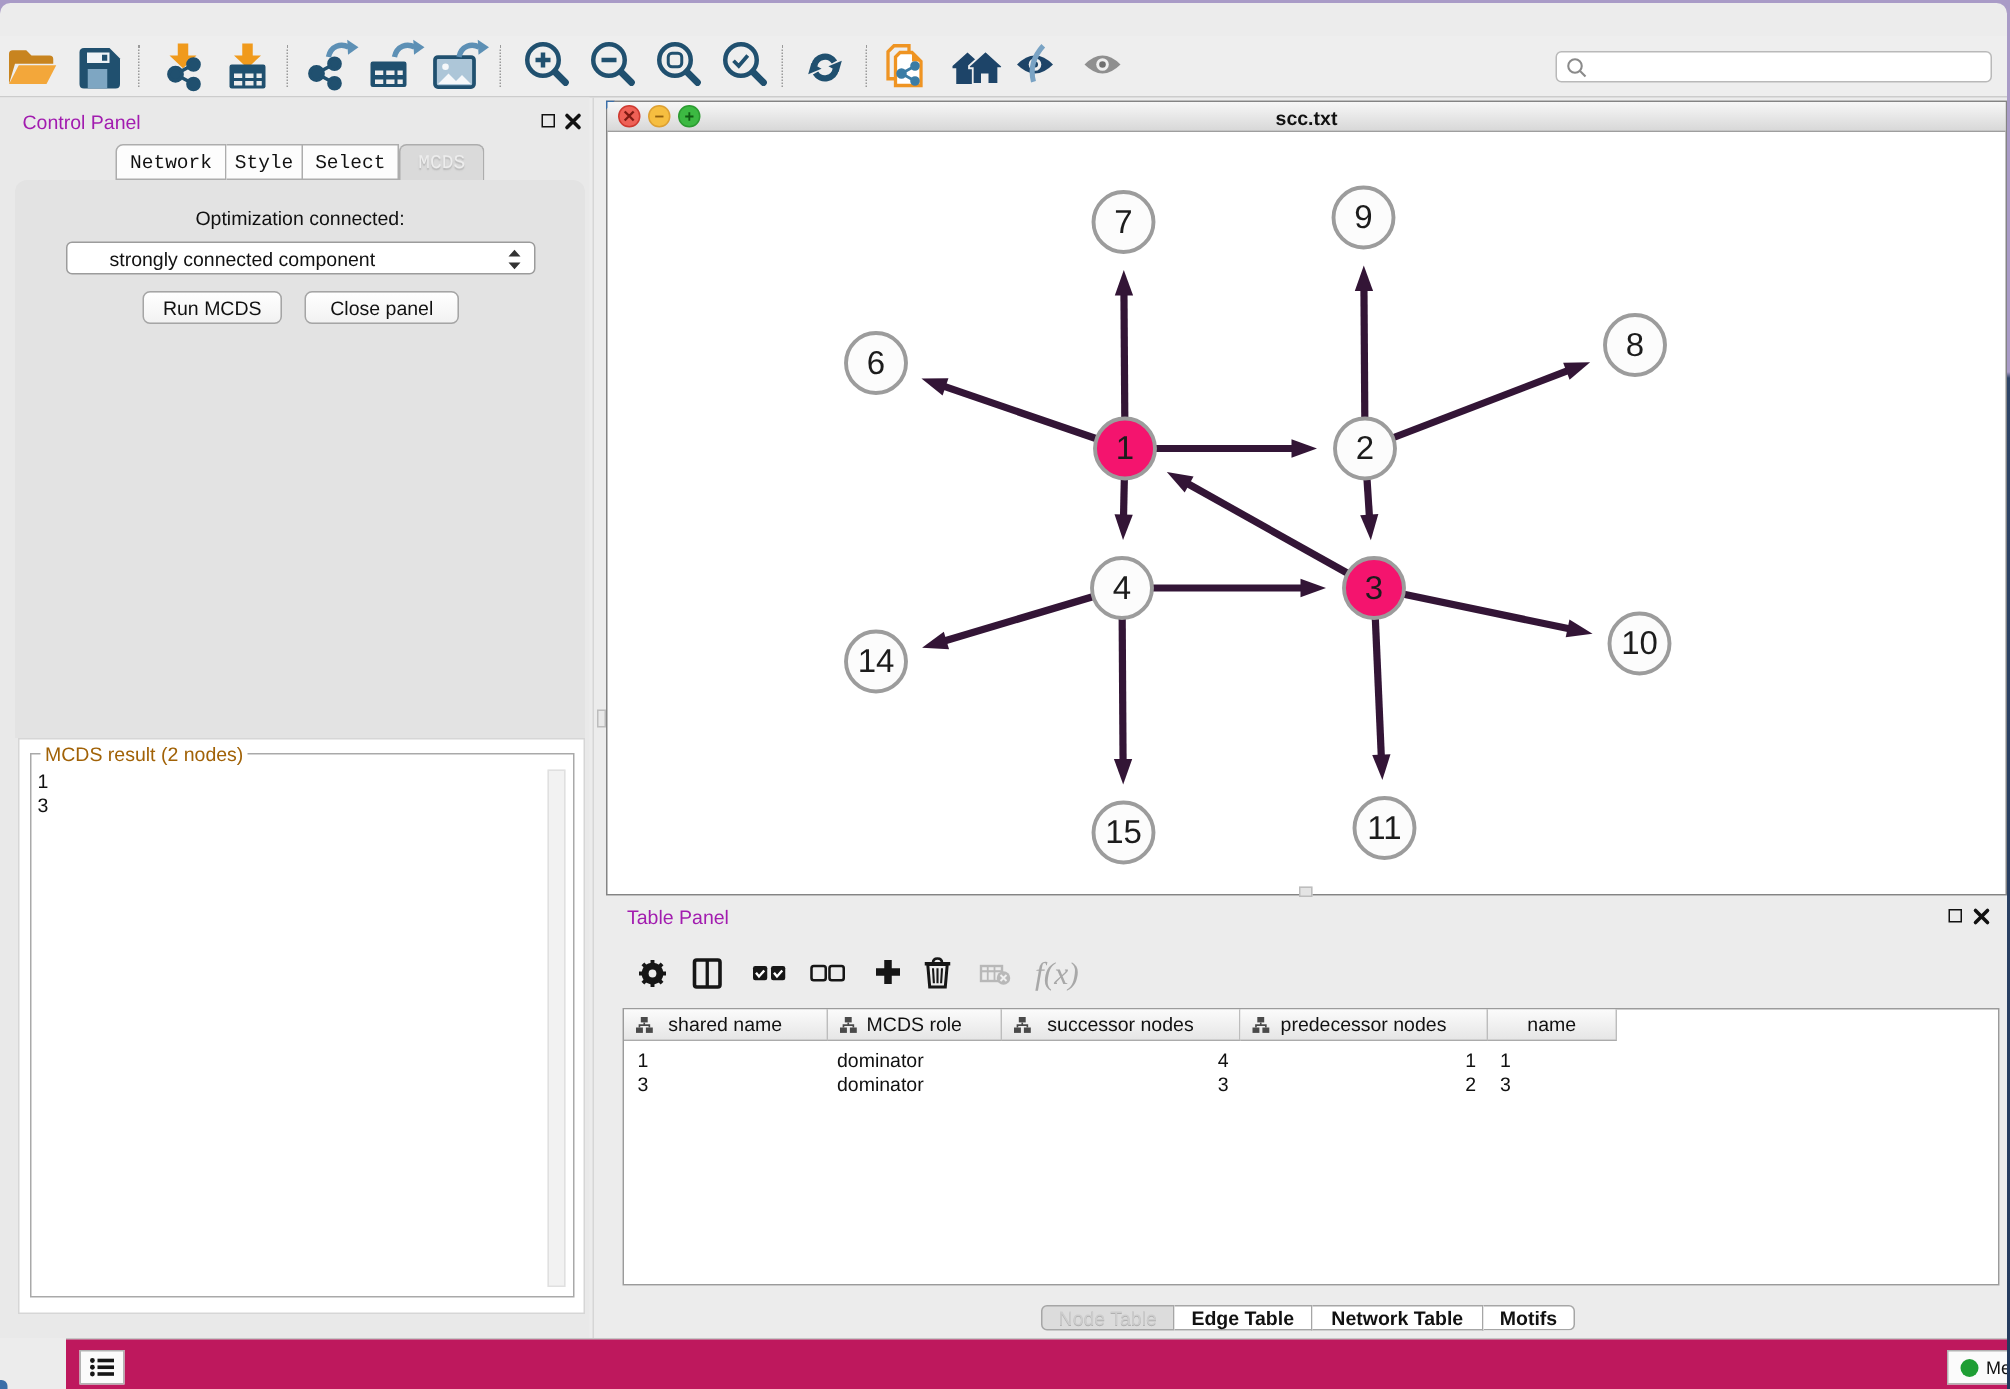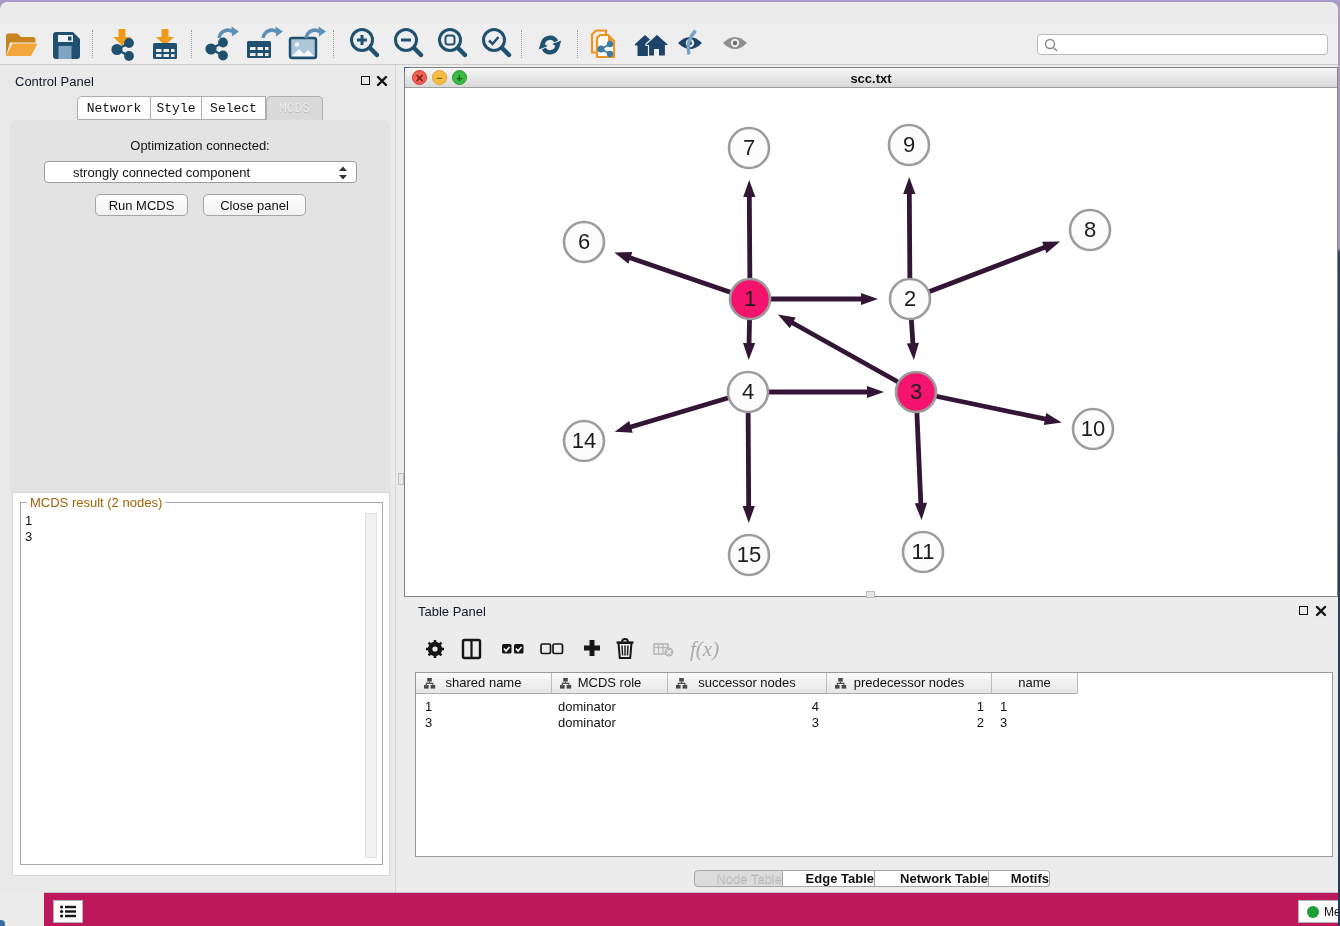--- a/index.html
+++ b/index.html
@@ -11,39 +11,39 @@
   
   #titlebar { left:0; top:0; width:1338px; height:21px; background:linear-gradient(#f8f8f8,#f3f3f3); border-bottom:1px solid #c3c3c3; border-radius:7px 7px 0 0; }
   .tl { width:13px; height:13px; border-radius:50%; background:#dbdbdb; border:1px solid #c3c3c3; top:4px; }
   #wintitle { top:3px; left:0; width:1338px; text-align:center; font-size:13px; color:#a3a3a3; }
   
   #toolbar { left:0; top:22px; width:1338px; height:41px; background:#eeeeee; border-bottom:1px solid #cccccc; }
   .tsep { top:6px; width:1px; height:28px; border-left:1px dotted #9a9a9a; }
   #searchbox { left:1037px; top:10px; width:291px; height:21px; background:#fff; border:1px solid #b9b9b9; border-radius:4px; }
   
   #cpanel { left:0; top:63px; width:393px; height:827px; background:#e9e9e9; }
-  .paneltitle { font-size:13px; color:#0f172a; }
+  .paneltitle { font-size:13px; color:#a21caf; }
   .tabrow { font-size:13px; }
   .tab { position:absolute; top:0; height:24px; background:#fdfdfd; border:1px solid #adadad; color:#111; text-align:center; line-height:23px;font-family:Liberation Mono, monospace; }
   .tabsel { background:#dadada; color:#ededed; border-radius:5px 5px 0 0; text-shadow:0 1px 1px #b5b5b5; border-bottom:none; height:25px; }
   #mcdspanel { left:10px; top:55px; width:380px; height:372px; background:#e3e3e3; border-radius:8px 8px 0 0; }
   #resultpanel { left:12px; top:427px; width:378px; height:384px; background:#ffffff; border:1px solid #d6d6d6; }
   #fieldset { left:7px; top:9px; width:363px; height:363px; border:1px solid #a9a9a9; }
   #legend { left:6px; top:-8px; background:#fff; padding:0 3px; font-size:13px; color:#a16207; }
   .btn { position:absolute; background:linear-gradient(#ffffff,#f2f2f2); border:1px solid #a5a5a5; border-radius:5px; font-size:13px; color:#111; text-align:center; }
   
   #netwin { left:404px; top:65px; width:934px; height:530px; border:1px solid #848484; background:#fff; }
   #nettitle { left:0; top:0; width:932px; height:20px; background:linear-gradient(#f7f7f7,#d8d8d8); border-bottom:1px solid #9e9e9e; }
   .mac { width:15px; height:15px; border-radius:50%; top:2px; font-size:11px; text-align:center; line-height:14px; font-weight:bold; }
   
   #tpanel { left:404px; top:597px; width:934px; height:293px; background:#ececec; }
   #ttable { left:11px; top:73px; width:918px; height:185px; background:#fff; border:1px solid #9b9b9b; }
   .th { position:absolute; top:0; height:21px; background:linear-gradient(#fbfbfb,#e6e6e6); border-right:1px solid #bdbdbd; border-bottom:1px solid #ababab; font-size:13px; color:#111; text-align:center; line-height:20px; }
   .cell { position:absolute; font-size:13px; color:#111; }
-  .btab { position:absolute; top:0; height:17px; background:#fff; border:1px solid #a6a6a6; font-size:13px; font-weight:700; color:#111; text-align:right; line-height:16px; }
+  .btab { position:absolute; top:0; height:17px; background:#fff; border:1px solid #a6a6a6; font-size:13px; font-weight:700; color:#111; text-align:center; line-height:16px; }
   
   #statusbar { left:0; top:890px; width:1338px; height:34px; background:#be185d; border-top:1px solid #c6c6c6;margin-left:44px; }
 </style>
 </head>
 <body>
 <div id="rightstrip" class="abs"></div>
 <div id="appwin" class="abs">
   <div id="toolbar" class="abs">
     <svg class="abs" style="left:0;top:0;" width="1338" height="40" viewBox="0 0 1338 40">
 

